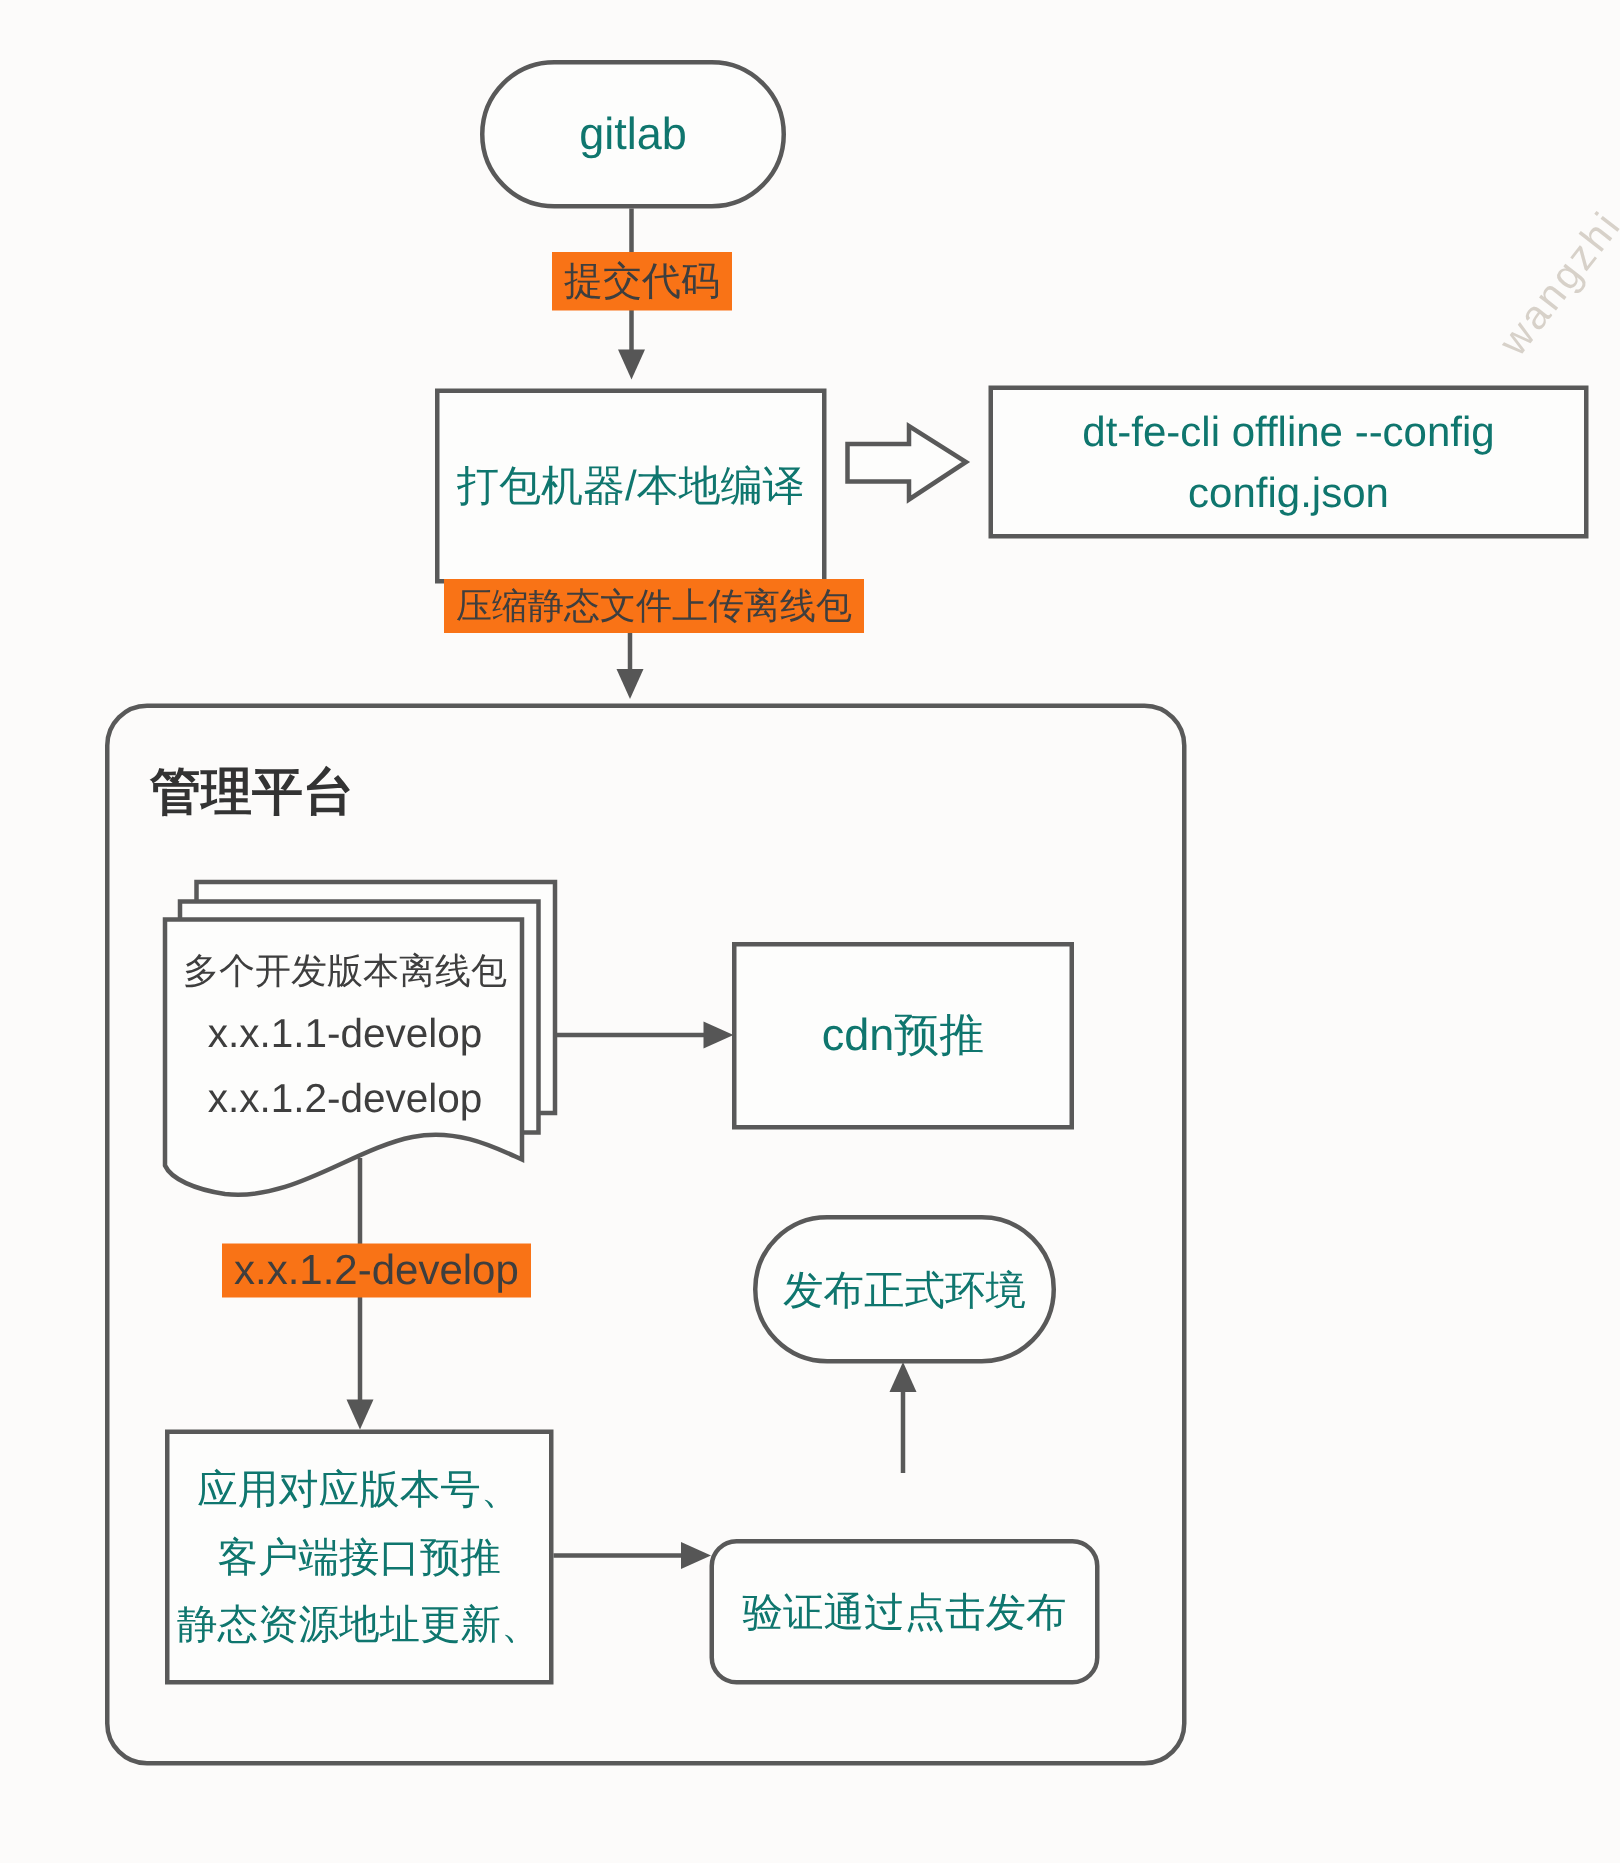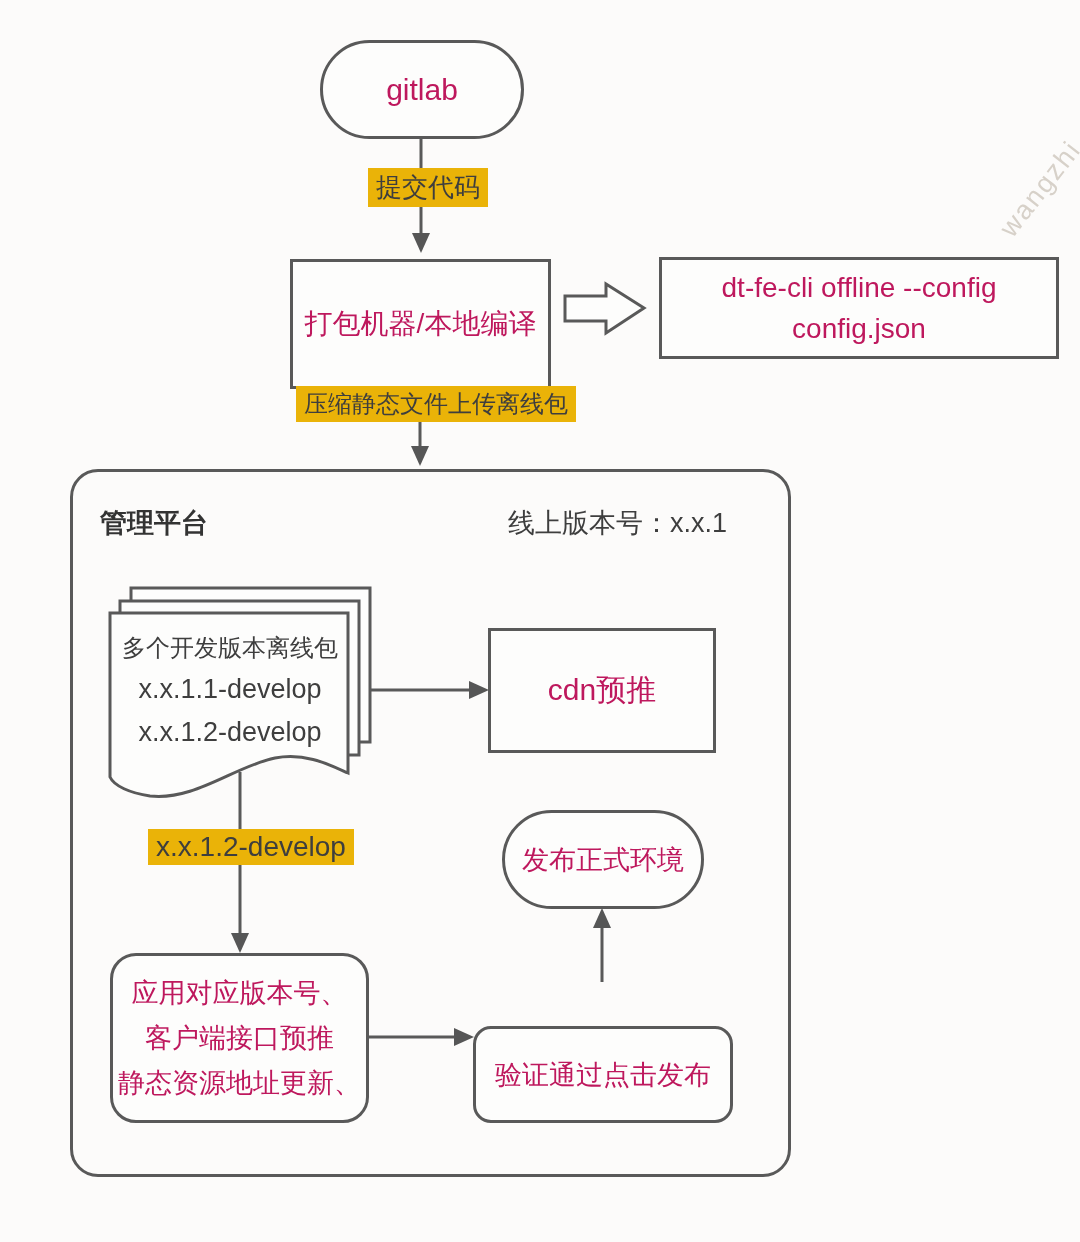--- a/index.html
+++ b/index.html
@@ -17,50 +17,50 @@
   .layer{position:absolute;left:0;top:0;}
   .node{
     position:absolute;
     box-sizing:border-box;
     border:3px solid #595959;
     background:#fdfdfc;
     display:flex;
     align-items:center;
     justify-content:center;
     text-align:center;
-    color:#be185d;
+    color:#0f766e;
   }
   .pill{border-radius:60px;}
   .rounded{border-radius:18px;}
   .container-box{
     position:absolute;
     box-sizing:border-box;
     border:3px solid #595959;
     border-radius:28px;
     background:transparent;
   }
   .edge-label{
     position:absolute;
-    background:#eab308;
+    background:#f97316;
     padding:2px 8px;
     text-align:center;
     white-space:nowrap;
     color:#3e3e3e;
   }
   .doc-text{
     position:absolute;
     left:112px;top:627px;width:236px;
     text-align:center;
     color:#3e3e3e;
   }
   .doc-text .t1{font-size:24px;line-height:41px;}
   .doc-text .t2{font-size:27px;line-height:43px;}
   .platform-title{
     position:absolute;left:100px;top:505px;
-    font-size:27px;font-weight:bold;color:#333;
+    font-size:34px;font-weight:bold;color:#333;
   }
   .platform-version{
     position:absolute;left:508px;top:505px;
     font-size:27px;color:#3e3e3e;
   }
   .multiline{flex-direction:column;}
   .watermark{
     position:absolute;
     left:975px;top:155px;
     width:160px;
@@ -69,21 +69,21 @@
     font-size:27px;
     letter-spacing:2px;
     color:#d7d1c9;
     pointer-events:none;
   }
   .f26{font-size:26px;}
   .f27{font-size:27px;}
   .f28{font-size:28px;}
   .f30{font-size:30px;}
   .lh40{line-height:41px;}
-  .lh44{line-height:45px;border-radius:26px;}
+  .lh44{line-height:45px;}
 </style>
 </head>
 <body>
 
 <div class="page">
 
   <svg class="layer" width="1080" height="1242" viewBox="0 0 1080 1242">
     <g stroke="#595959" stroke-width="3" fill="none">
 
       <g>
@@ -146,21 +146,20 @@
   <div class="node multiline f28 lh40" style="left:659px;top:257px;width:400px;height:102px;">
     <span>dt-fe-cli offline --config</span>
     <span>config.json</span>
   </div>
 
   <div class="edge-label" style="left:296px;top:386px;font-size:24px;">压缩静态文件上传离线包</div>
 
   <div class="container-box" style="left:70px;top:469px;width:721px;height:708px;"></div>
 
   <div class="platform-title">管理平台</div>
-  <div class="platform-version">线上版本号：x.x.1</div>
 
   <div class="doc-text">
     <div class="t1">多个开发版本离线包</div>
     <div class="t2">x.x.1.1-develop</div>
     <div class="t2">x.x.1.2-develop</div>
   </div>
 
   <div class="node f30" style="left:488px;top:628px;width:228px;height:125px;">
     <span>cdn预推</span>
   </div>

